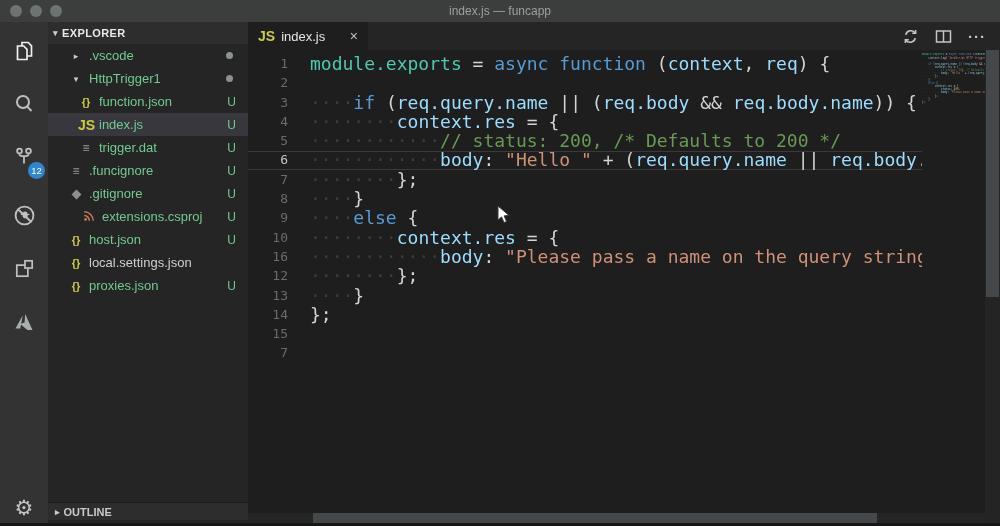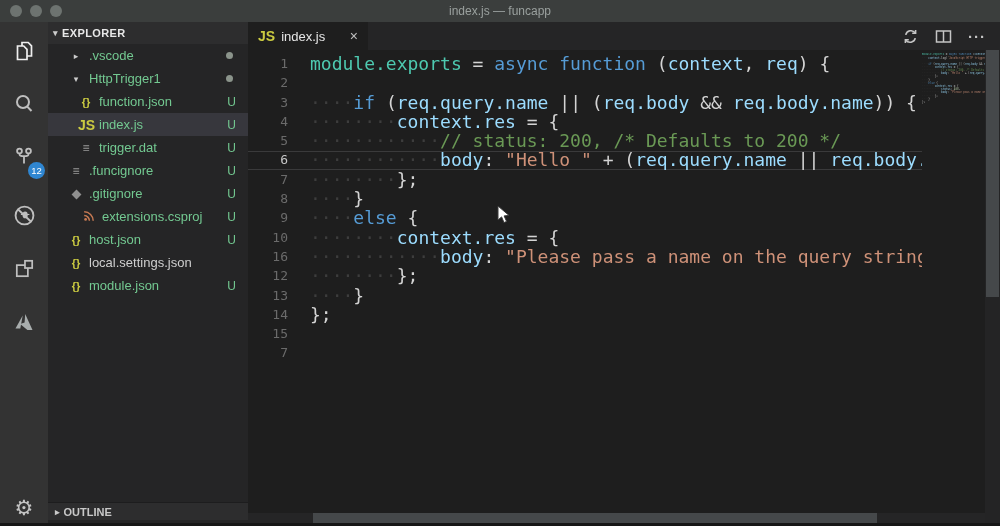--- a/index.html
+++ b/index.html
@@ -200,21 +200,21 @@
             <span class="tree-icon ic-json">{}</span>
             <span class="tree-label">host.json</span>
             <span class="u-badge">U</span>
           </div>
           <div class="tree-row ignored" style="padding-left: 20px;">
             <span class="tree-icon ic-json">{}</span>
             <span class="tree-label">local.settings.json</span>
           </div>
           <div class="tree-row" style="padding-left: 20px;">
             <span class="tree-icon ic-json">{}</span>
-            <span class="tree-label">module.json</span>
+            <span class="tree-label">proxies.json</span>
             <span class="u-badge">U</span>
           </div>
         </div>
       <div class="outline-header">
         <span class="arr">▸</span>
         <span>OUTLINE</span>
       </div>
     </div>
 
     <div class="editor-col">

